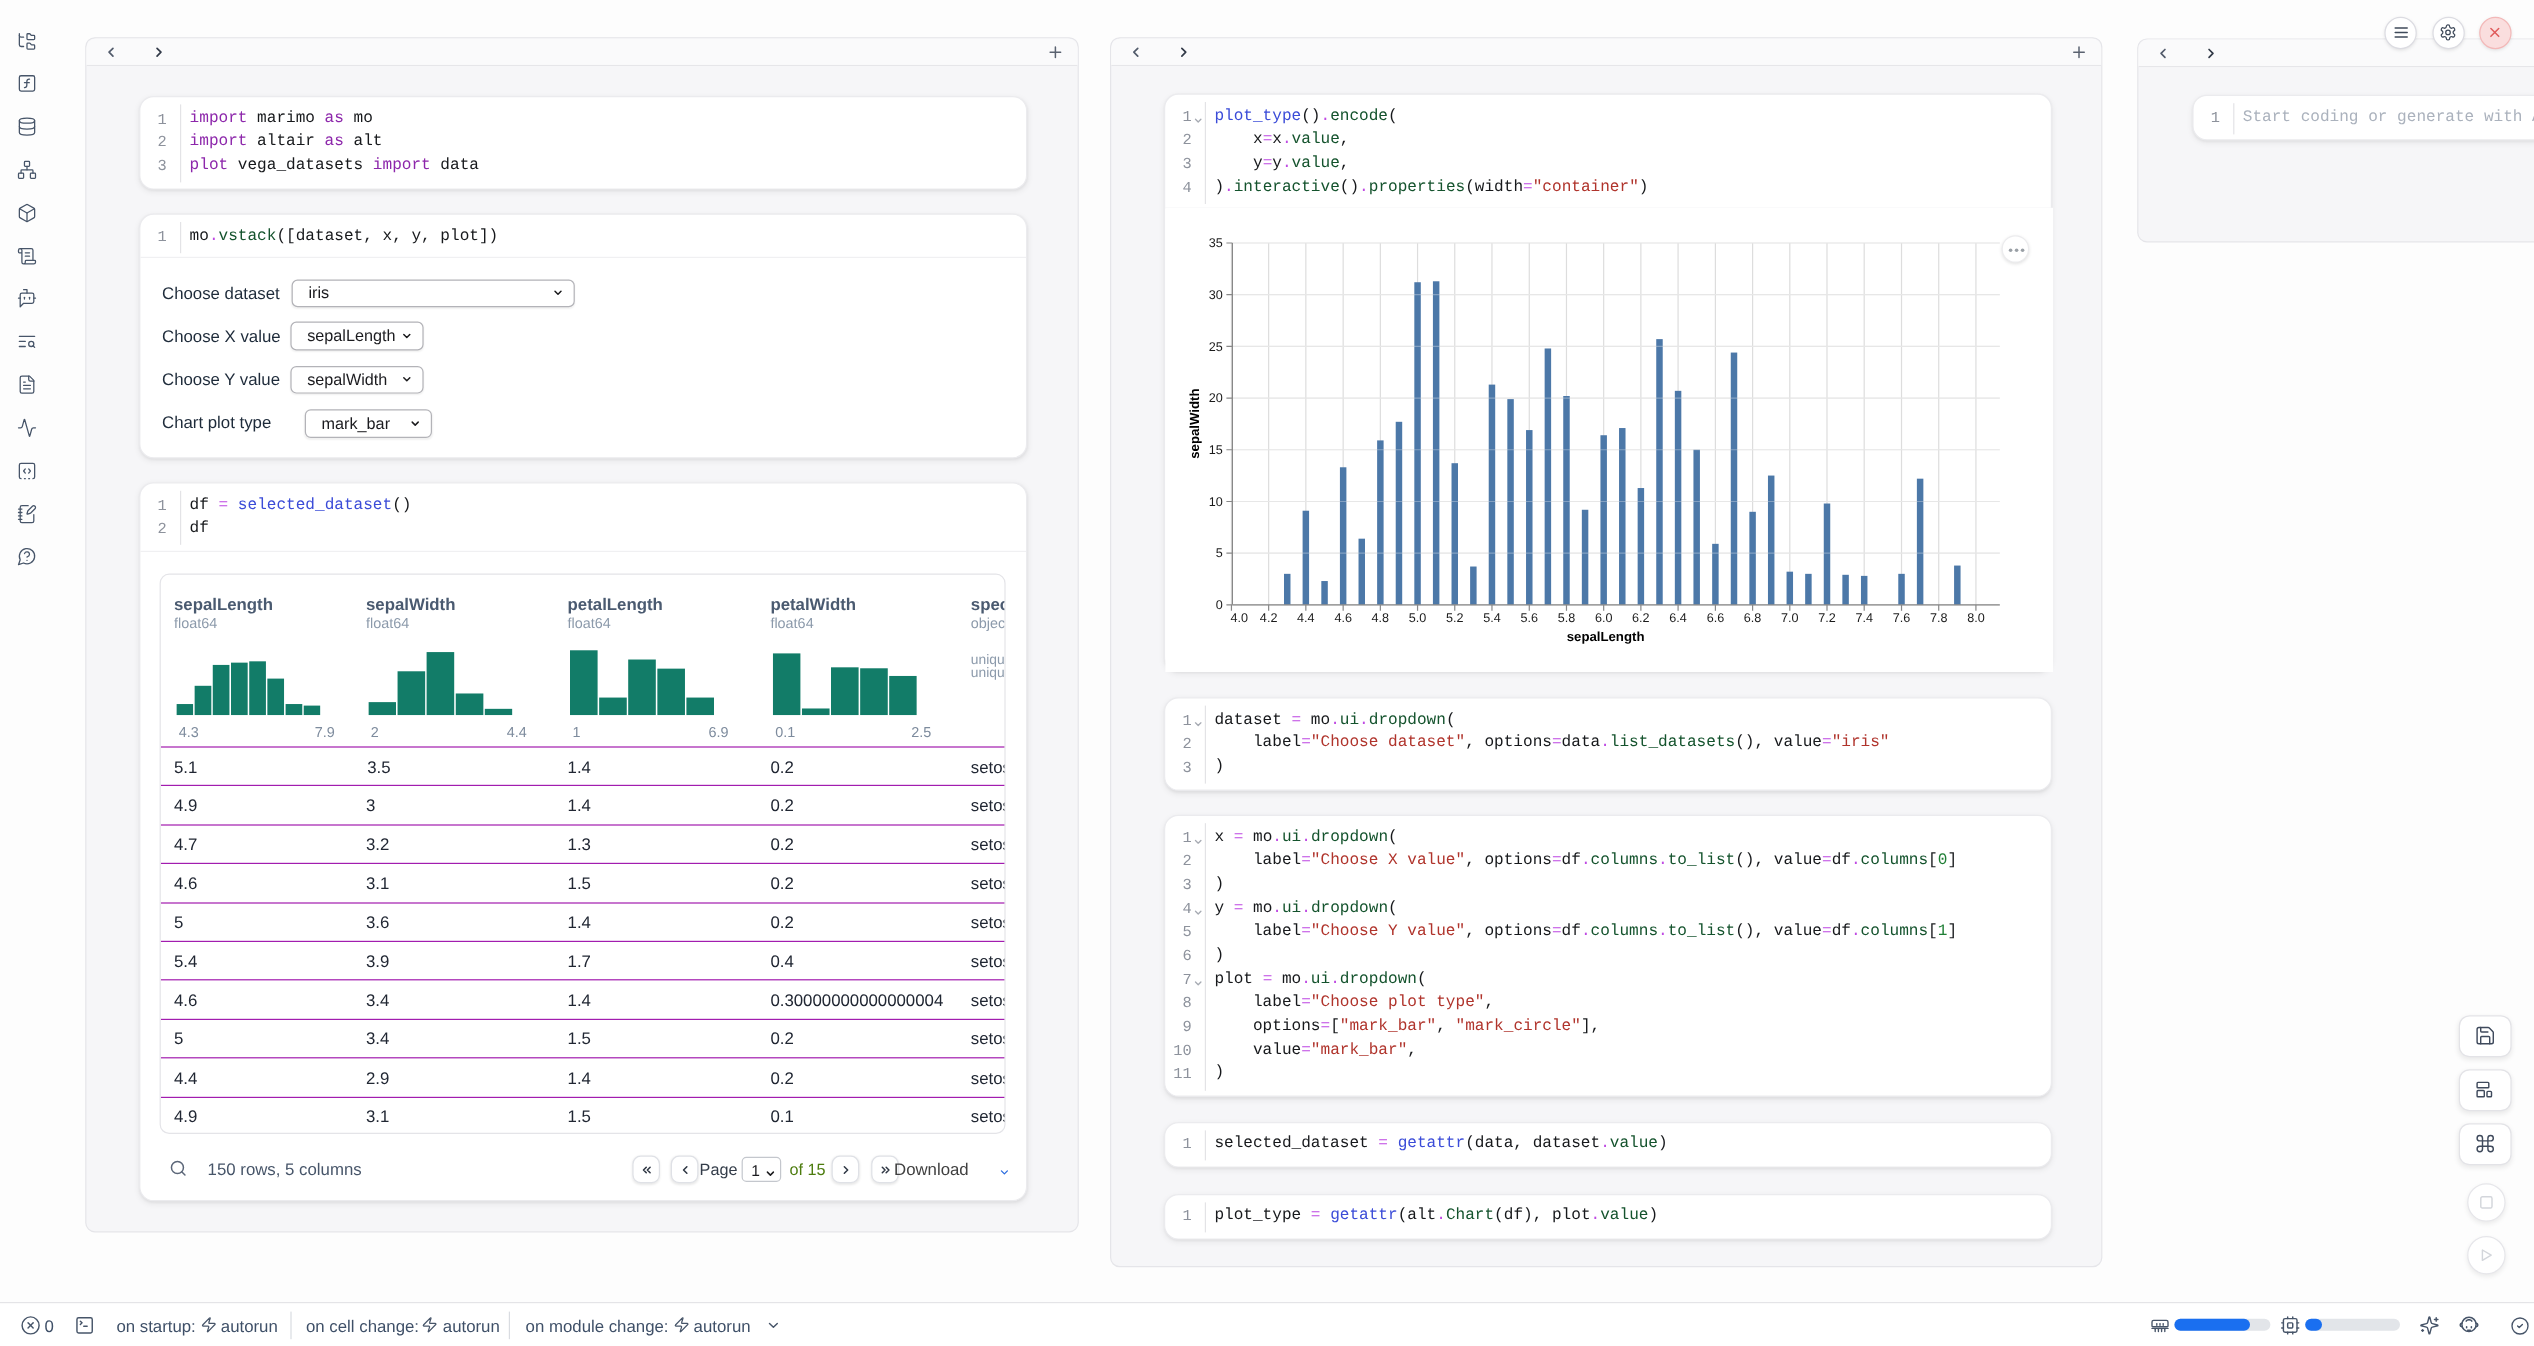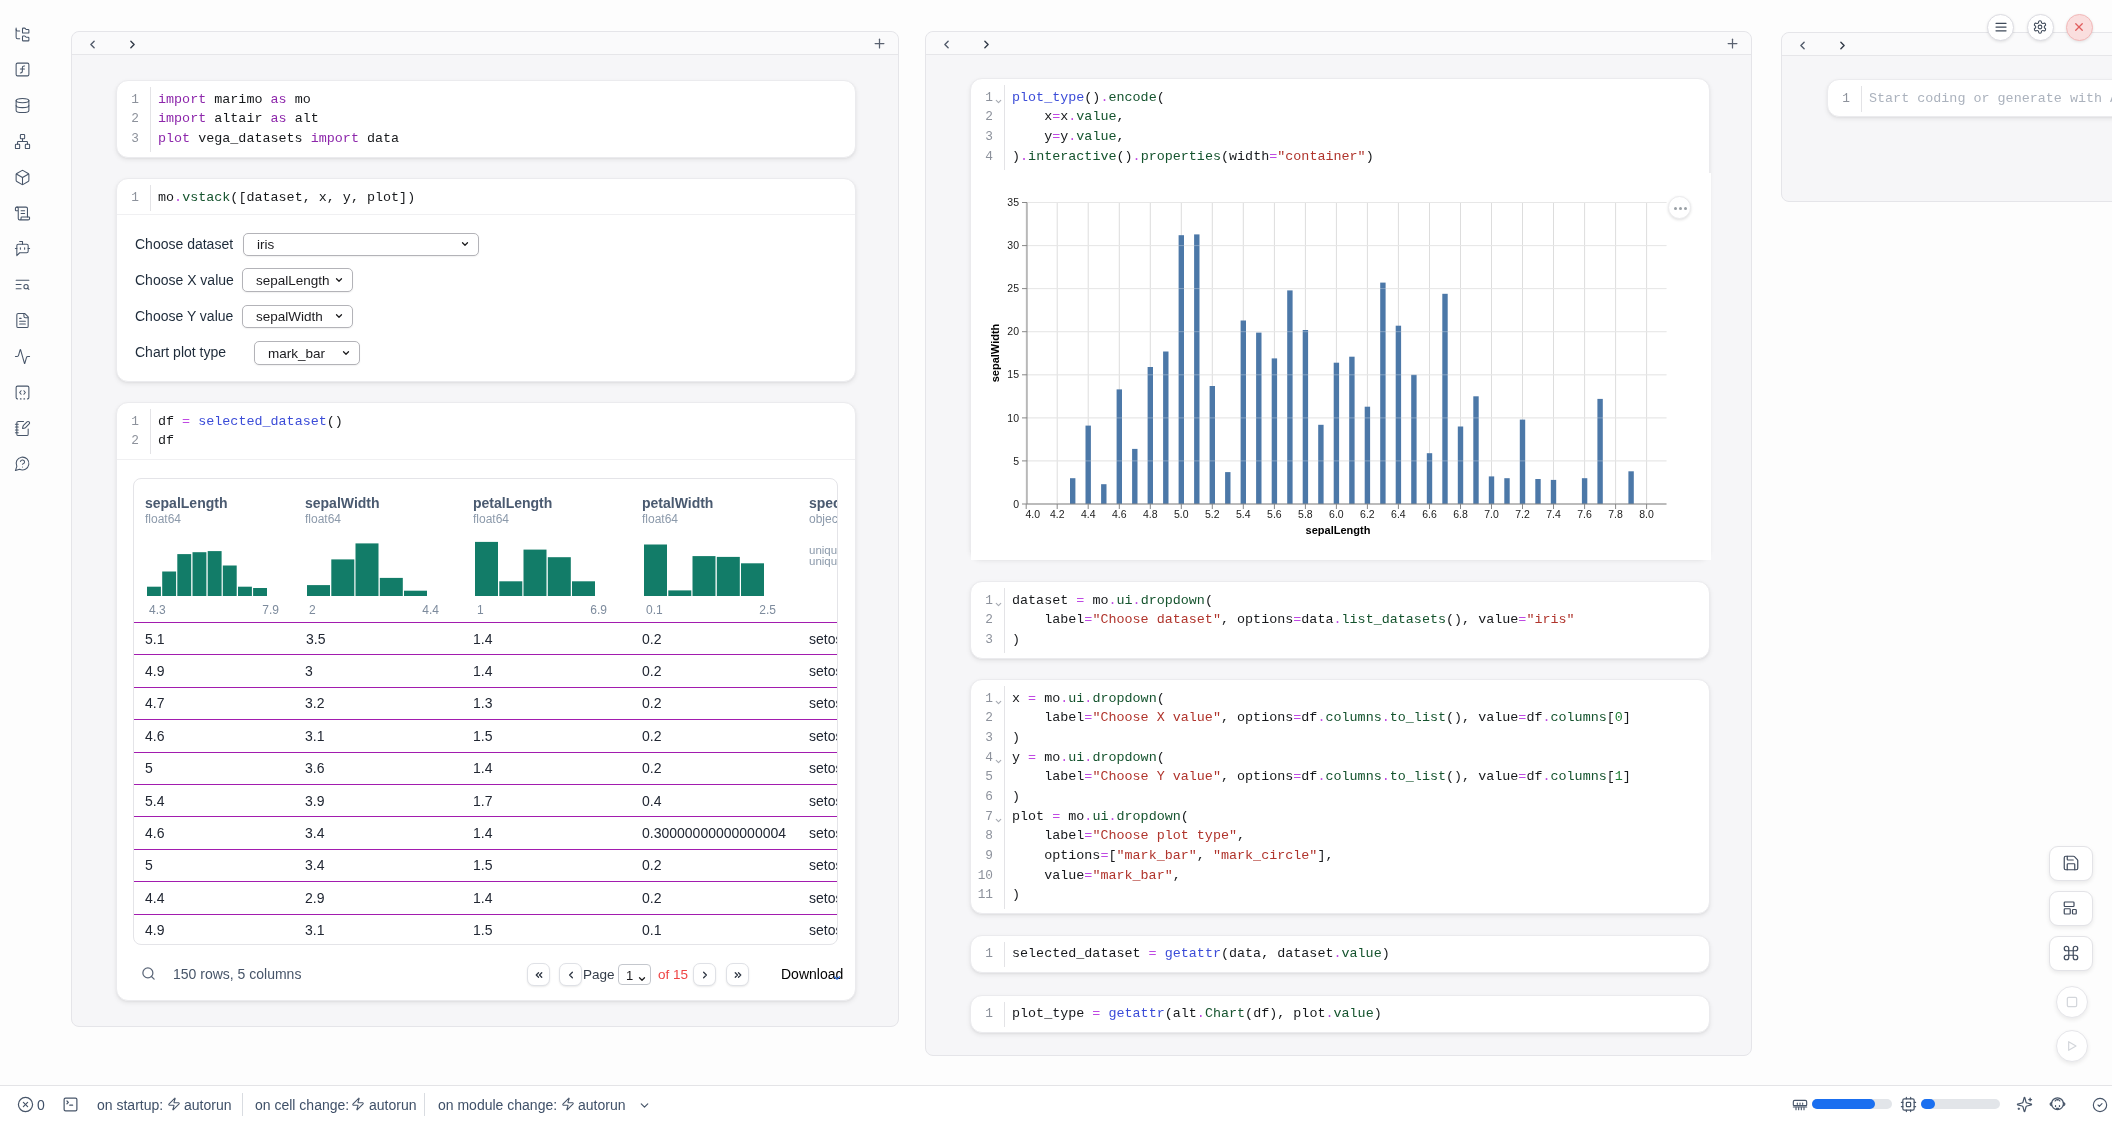--- a/index.html
+++ b/index.html
@@ -356,33 +356,33 @@
         <path d="m15 18-6-6 6-6"></path>
       </svg>
     </div>
     <div class="ftxt" style="left:466px;top:564px;color:#333c49;font-size:13.5px">Page</div>
     <div class="abs" style="left:501px;top:561px;width:33px;height:21px;border:1px solid #c4c7cd;border-radius:4px;background:#fff">
       <span style="position:absolute;left:7px;top:2.5px;font-size:13px;color:#1b1b1f">1</span>
       <span style="position:absolute;right:3px;top:5px"><svg width="10" height="10" viewBox="0 0 24 24" fill="none" stroke="#1c1c1e" stroke-width="3" stroke-linecap="round" stroke-linejoin="round">
           <path d="m6 9 6 6 6-6"></path>
         </svg></span>
     </div>
-    <div class="ftxt" style="left:541px;top:564px;color:#ef4444;font-size:13.5px">of 15</div>
+    <div class="ftxt" style="left:541px;top:564px;color:#4d7c0f;font-size:13.5px">of 15</div>
     <div class="pgbtn" style="left:576px;top:560px">
       <svg width="11" height="11" viewBox="0 0 24 24" fill="none" stroke="#2f3744" stroke-width="2.8" stroke-linecap="round" stroke-linejoin="round">
         <path d="m9 18 6-6-6-6"></path>
       </svg>
     </div>
     <div class="pgbtn" style="left:609px;top:560px">
       <svg width="13" height="11" viewBox="0 0 24 24" fill="none" stroke="#2f3744" stroke-width="2.8" stroke-linecap="round" stroke-linejoin="round">
         <path d="m6 17 5-5-5-5"></path>
         <path d="m13 17 5-5-5-5"></path>
       </svg>
     </div>
-    <div class="ftxt" style="left:664px;top:563px;color:#000000">Download</div>
+    <div class="ftxt" style="left:628px;top:563px;color:#404040">Download</div>
     <div class="abs" style="left:715px;top:566px"><svg width="10" height="10" viewBox="0 0 24 24" fill="none" stroke="#2b6cdf" stroke-width="2.6" stroke-linecap="round" stroke-linejoin="round">
         <path d="m6 9 6 6 6-6"></path>
       </svg></div>
   </div>
 <div class="cell " style="left:970px;top:78px;width:740px;height:481.0px">
     <div class="gutsep" style="height:84.8px"></div>
     <div class="code">
       <div class="cl"><span class="n">1</span><span class="fold"><svg width="9" height="9" viewBox="0 0 24 24" fill="none" stroke="#a7abb3" stroke-width="3" stroke-linecap="round" stroke-linejoin="round">
             <path d="m6 9 6 6 6-6"></path>
           </svg></span><span class="ct"><span class="fn">plot_type</span>()<span class="op">.</span><span class="mt">encode</span>(</span></div>

